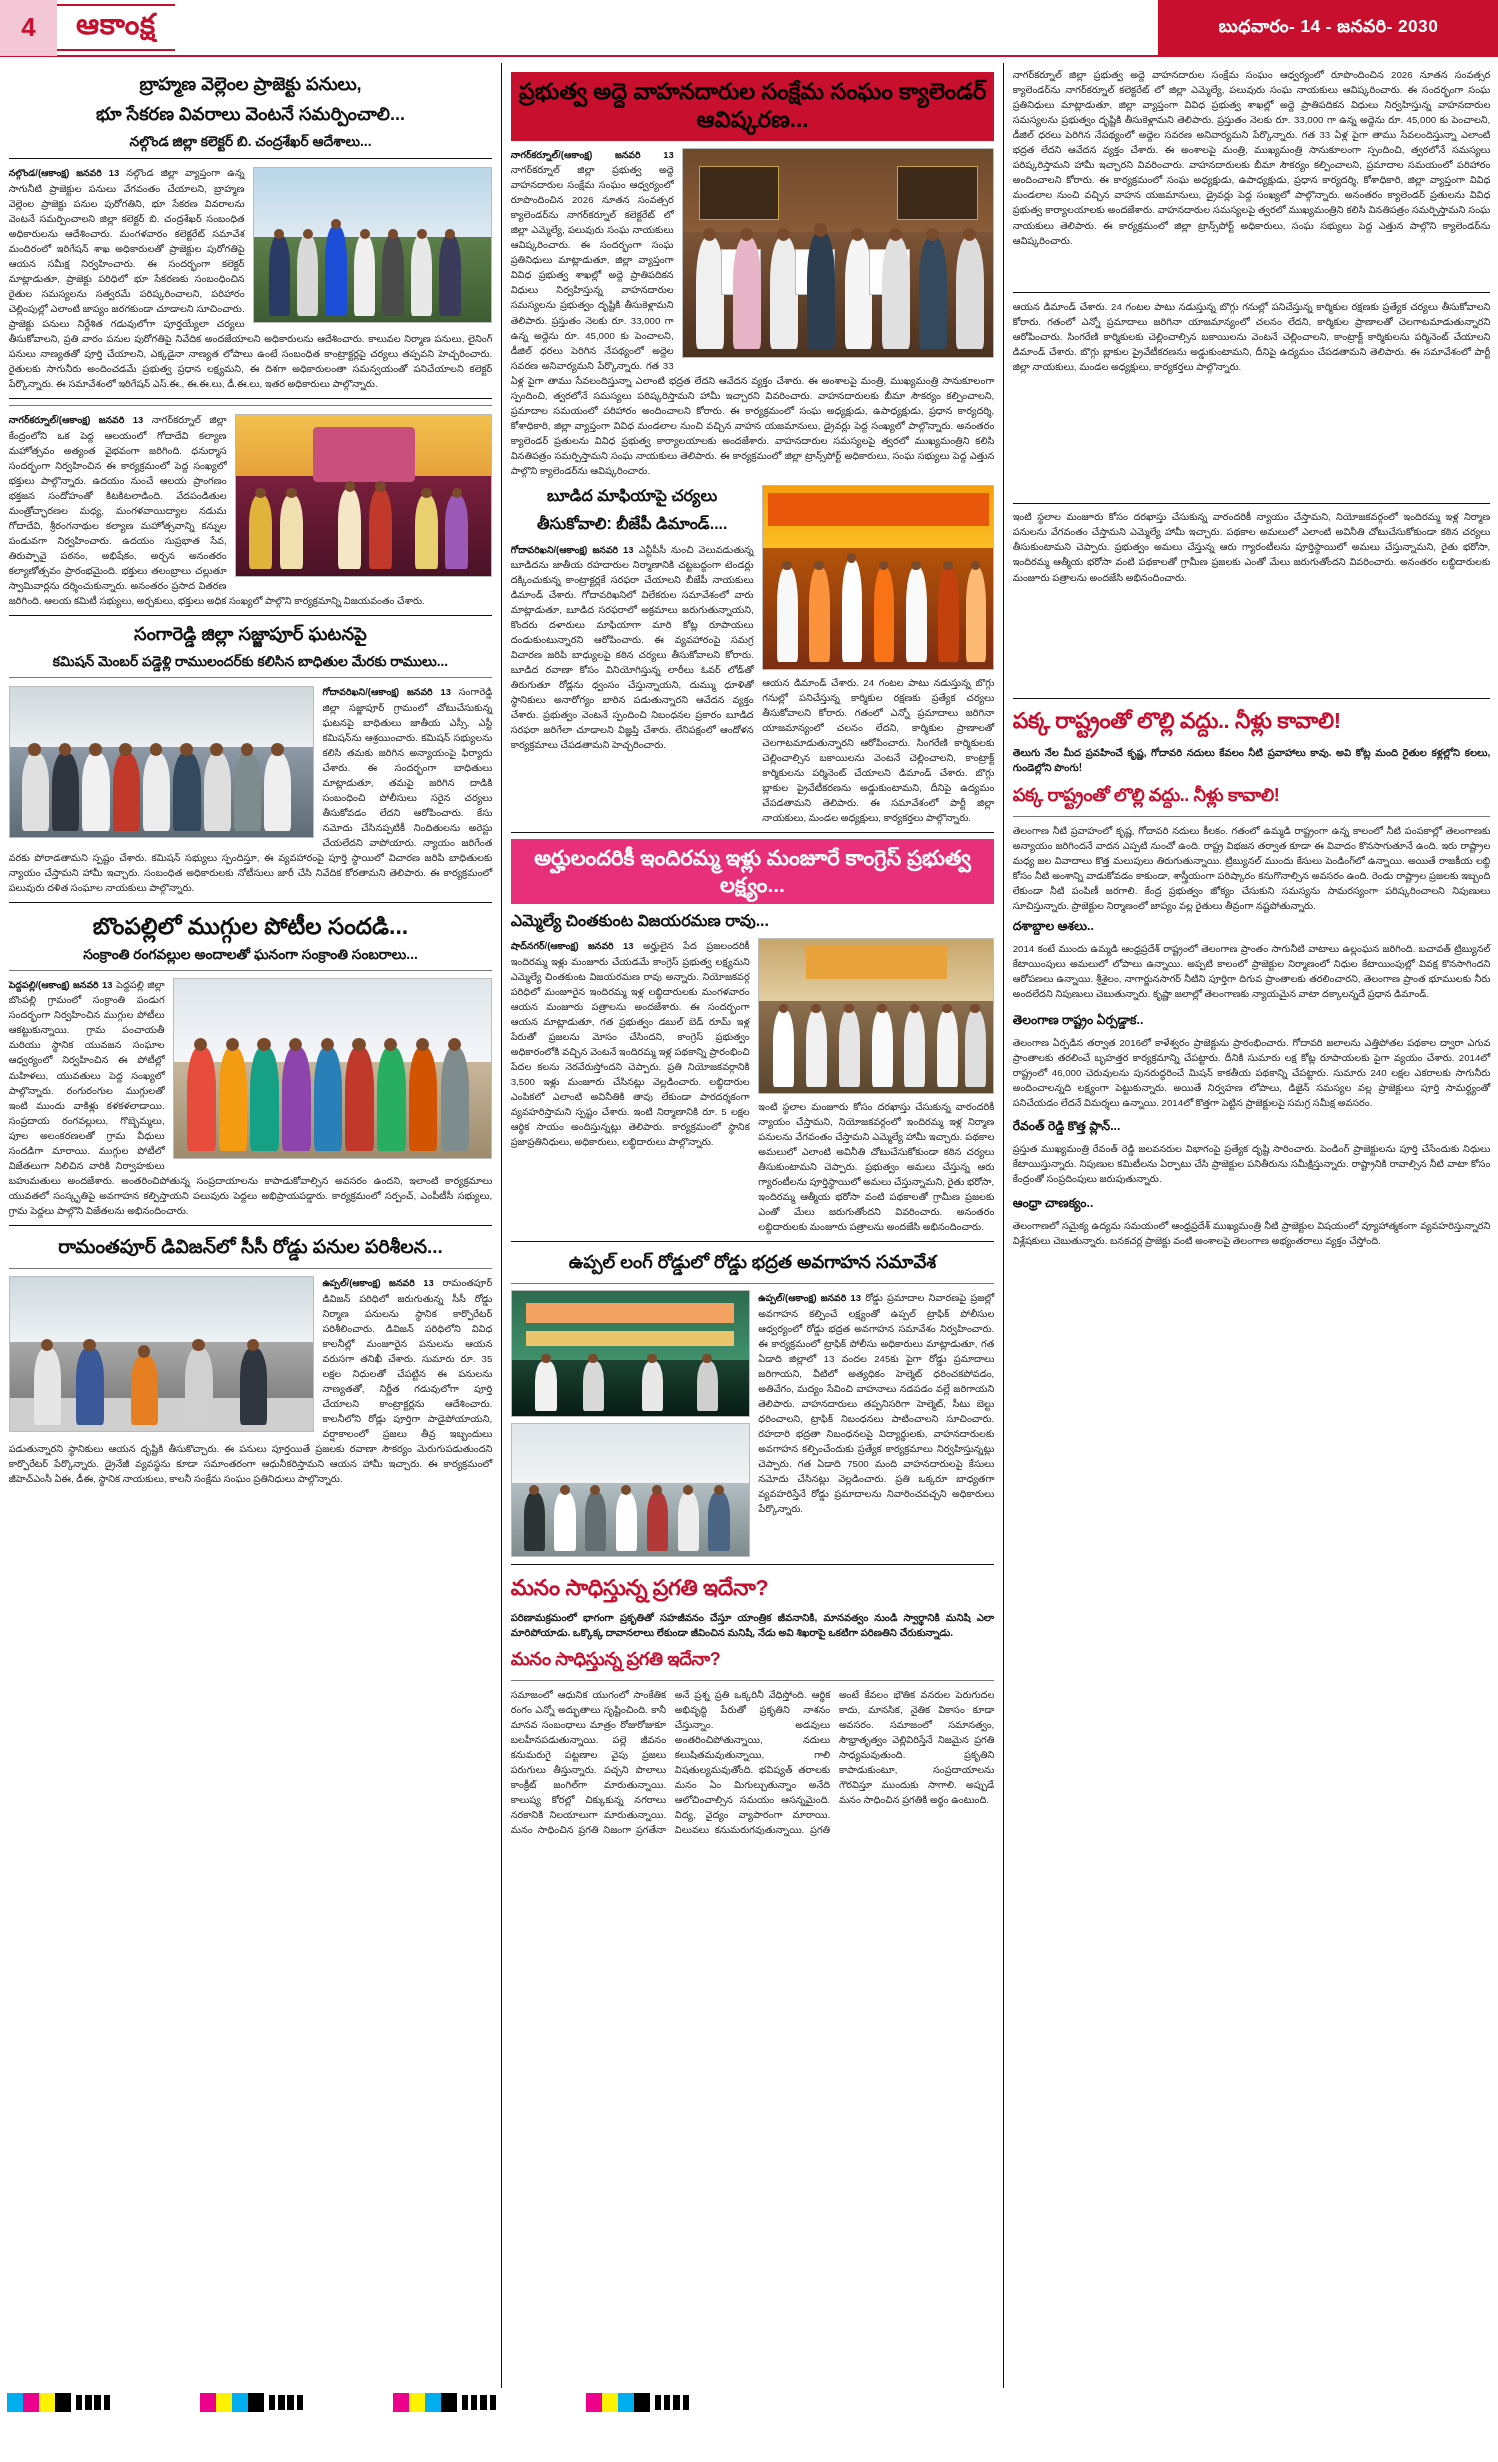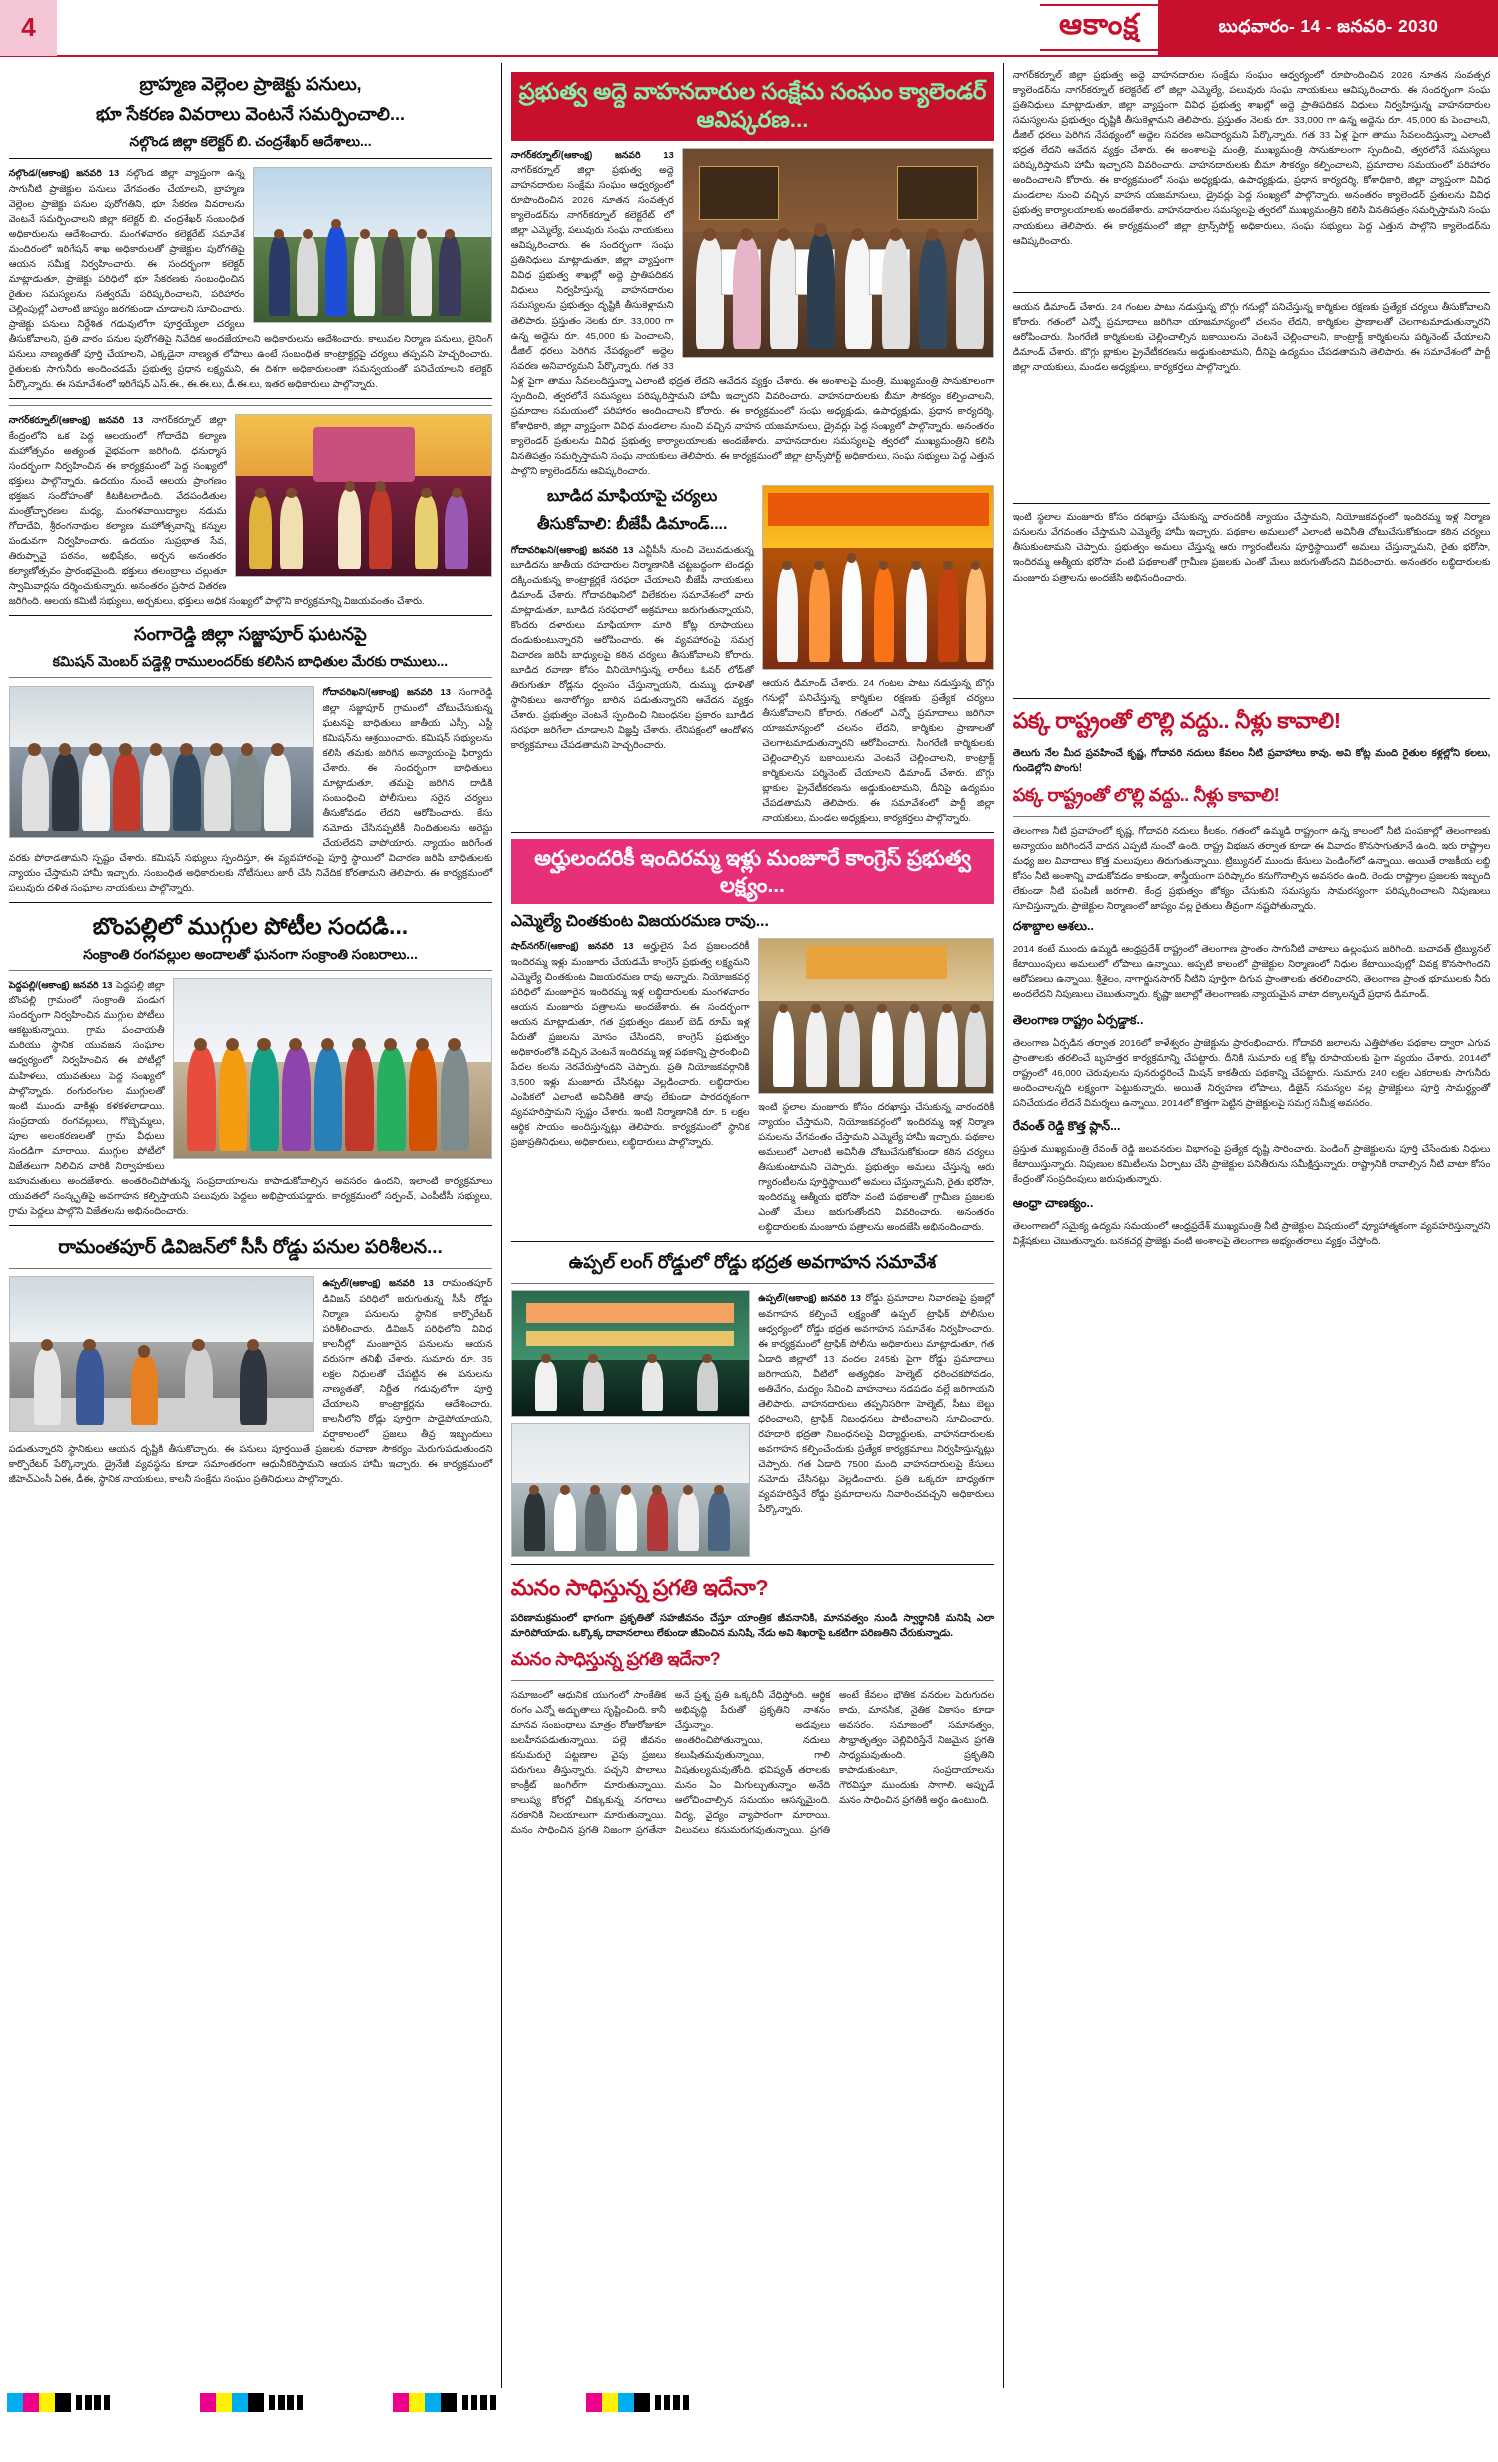--- a/index.html
+++ b/index.html
@@ -36,21 +36,21 @@
     align-items: center;
     justify-content: center;
     font-size: 26px;
     font-weight: bold;
     color: #c8102e;
   }
   .masthead .logo-wrap {
     flex: 1;
     display: flex;
     align-items: center;
-    justify-content: flex-end;
+    justify-content: flex-start;
   }
   .masthead .logo {
     font-size: 29px;
     font-weight: bold;
     color: #c8102e;
     letter-spacing: 0.7px;
     padding: 1.5px 19px;
     border-top: 2.2px solid #c8102e;
     border-bottom: 2.2px solid #c8102e;
   }
@@ -108,21 +108,21 @@
   .hl-big-black {
     font-size: 23px;
     font-weight: bold;
     color: #111;
     text-align: center;
     line-height: 1.3;
     padding: 2.9px 0;
   }
   .banner-red {
     background: #c8102e;
-    color: #86efac;
+    color: #000000;
     font-size: 22.5px;
     font-weight: bold;
     text-align: center;
     padding: 6.5px 4.4px;
     line-height: 1.25;
     margin: 4.4px 0 5.8px 0;
   }
   .banner-green {
     background: #2e7d32;
     color: #fff;

